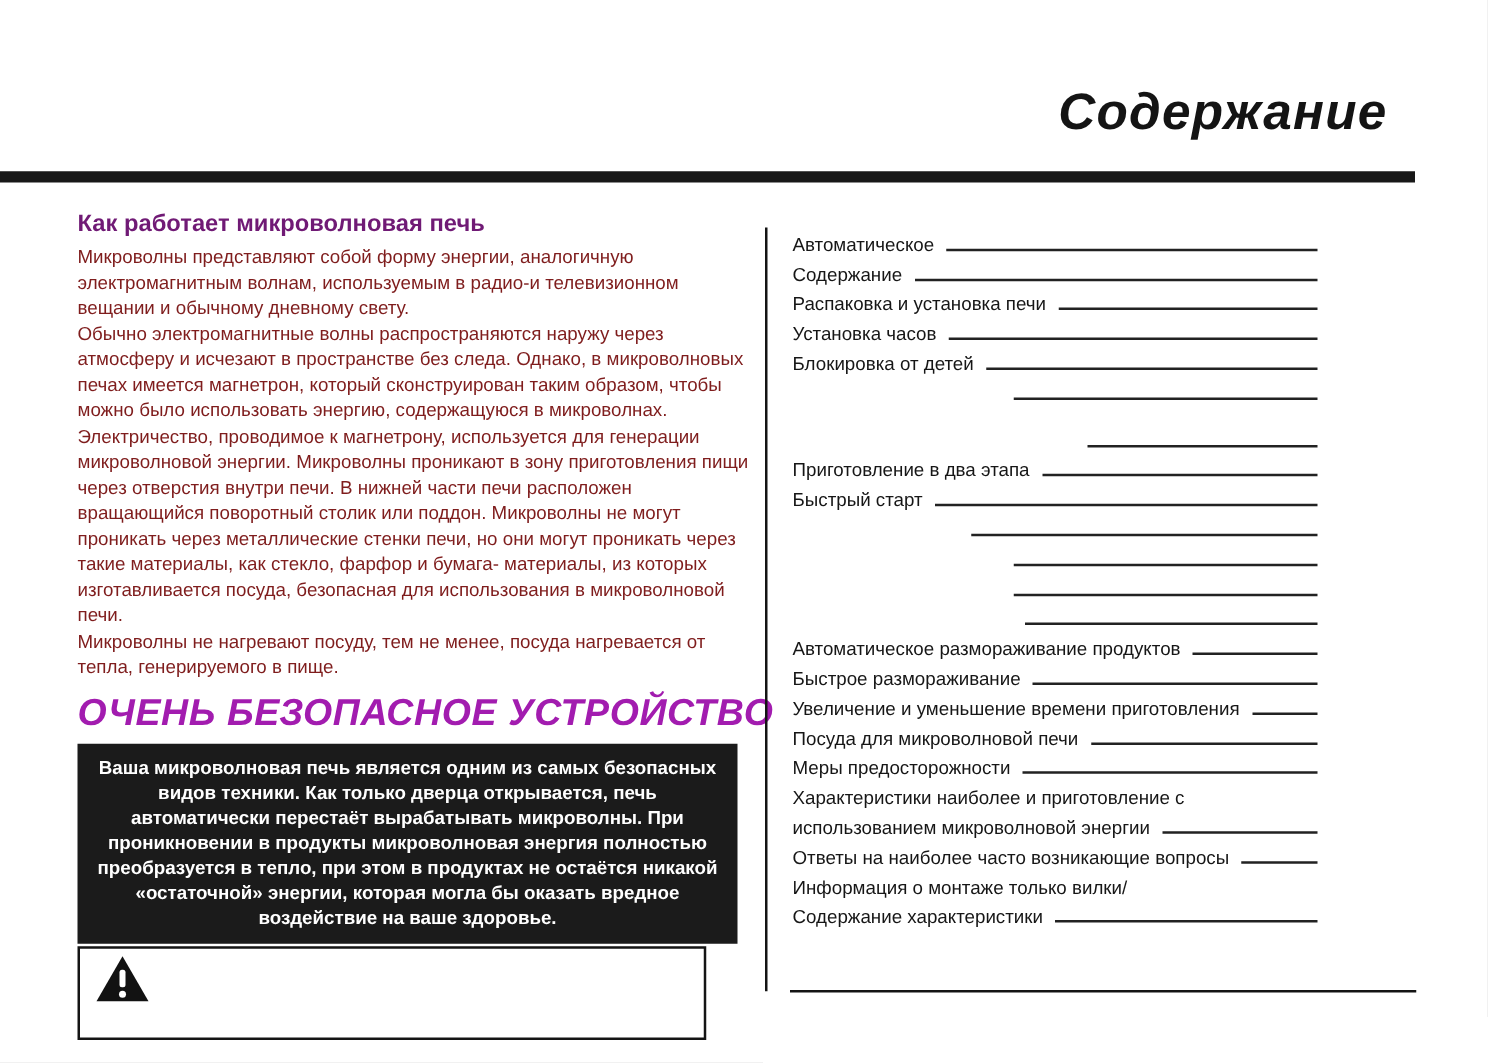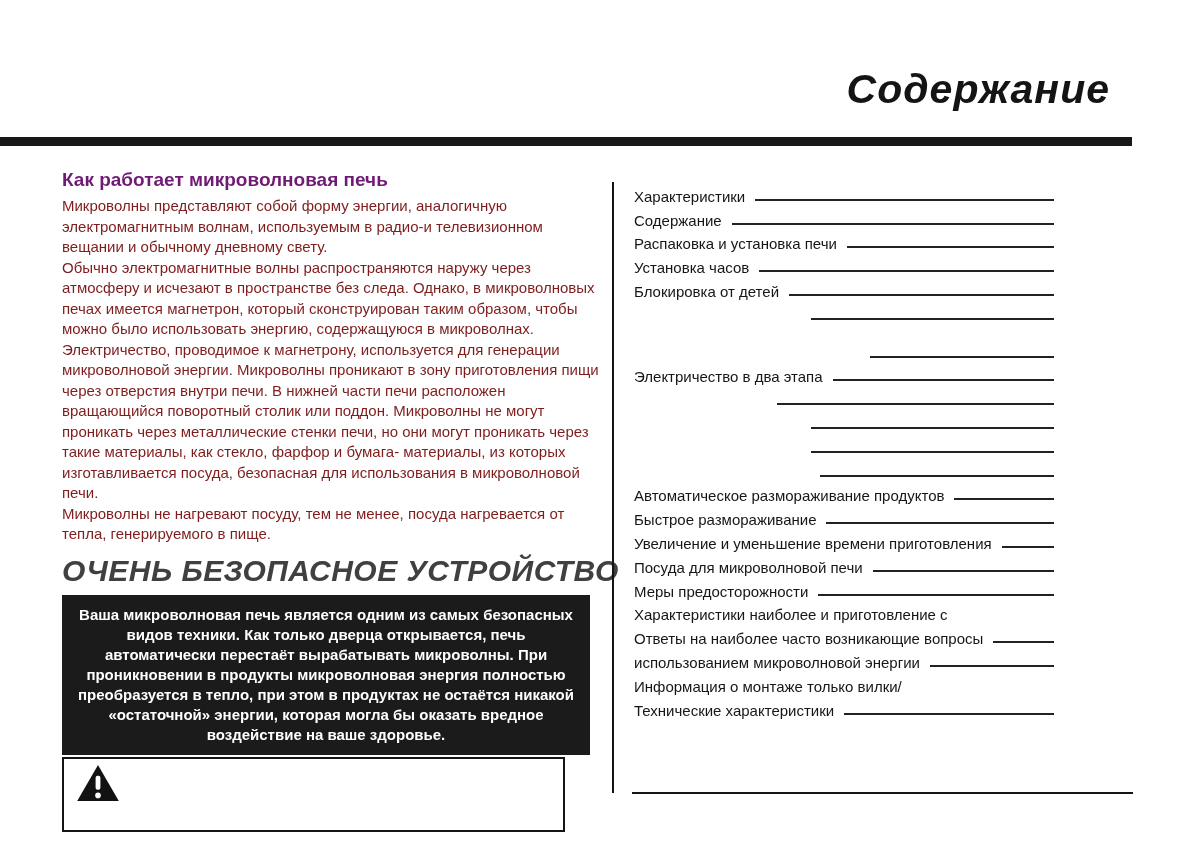--- a/index.html
+++ b/index.html
@@ -25,21 +25,21 @@
     position:absolute; left:62px; top:169px; width:540px;
   }
   .left-col h2 {
     font-size:19px; font-weight:700; margin-bottom:5px; color:#701a75;
   }
   .left-col p {
     font-size:15px; line-height:20.5px; color:#7f1d1d;
   }
   .safe-heading {
     font-size:30px; font-style:italic; font-weight:600;
-    letter-spacing:0.5px; margin:9px 0 7px 0; color:#404040;
+    letter-spacing:0.5px; margin:9px 0 7px 0; color:#a21caf;
     white-space:nowrap;
   }
   .safe-box {
     width:528px;
     background:#1b1b1b; color:#ffffff;
     text-align:center;
     font-size:15px; font-weight:600; line-height:20px;
     padding:10px 8px;
   }
   .warning-box {
@@ -99,21 +99,21 @@
       <rect x="49" y="30" width="12" height="35" rx="5" fill="#ffffff"></rect>
       <circle cx="55" cy="79" r="7" fill="#ffffff"></circle>
     </svg>
   </div>
 
   <div class="divider"></div>
 
   <div class="right-col">
 
     <div class="toc-row">
-      <span class="toc-label">Характеристики</span>
+      <span class="toc-label">Автоматическое</span>
       <span class="toc-line"></span>
     </div>
     <div class="toc-row">
       <span class="toc-label">Содержание</span>
       <span class="toc-line"></span>
     </div>
     <div class="toc-row">
       <span class="toc-label">Распаковка и установка печи</span>
       <span class="toc-line"></span>
     </div>
@@ -128,21 +128,25 @@
 
     <div class="toc-row">
       <span class="toc-line ind42"></span>
     </div>
     <div class="toc-space"></div>
     <div class="toc-row">
       <span class="toc-line ind56"></span>
     </div>
 
     <div class="toc-row">
-      <span class="toc-label">Электричество в два этапа</span>
+      <span class="toc-label">Приготовление в два этапа</span>
+      <span class="toc-line"></span>
+    </div>
+    <div class="toc-row">
+      <span class="toc-label">Быстрый старт</span>
       <span class="toc-line"></span>
     </div>
 
     <div class="toc-row">
       <span class="toc-line ind34"></span>
     </div>
     <div class="toc-row">
       <span class="toc-line ind42"></span>
     </div>
     <div class="toc-row">
@@ -170,34 +174,34 @@
     </div>
     <div class="toc-row">
       <span class="toc-label">Меры предосторожности</span>
       <span class="toc-line"></span>
     </div>
 
     <div class="toc-row noline">
       <span class="toc-label">Характеристики наиболее и приготовление с</span>
     </div>
     <div class="toc-row">
+      <span class="toc-label">использованием микроволновой энергии</span>
+      <span class="toc-line"></span>
+    </div>
+
+    <div class="toc-row">
       <span class="toc-label">Ответы на наиболее часто возникающие вопросы</span>
-      <span class="toc-line"></span>
-    </div>
-
-    <div class="toc-row">
-      <span class="toc-label">использованием микроволновой энергии</span>
       <span class="toc-line"></span>
     </div>
 
     <div class="toc-row noline">
       <span class="toc-label">Информация о монтаже только вилки/</span>
     </div>
     <div class="toc-row">
-      <span class="toc-label">Технические характеристики</span>
+      <span class="toc-label">Содержание характеристики</span>
       <span class="toc-line"></span>
     </div>
 
   </div>
 
   <div class="bottom-rule"></div>
 
 </div>
 
 </body></html>

